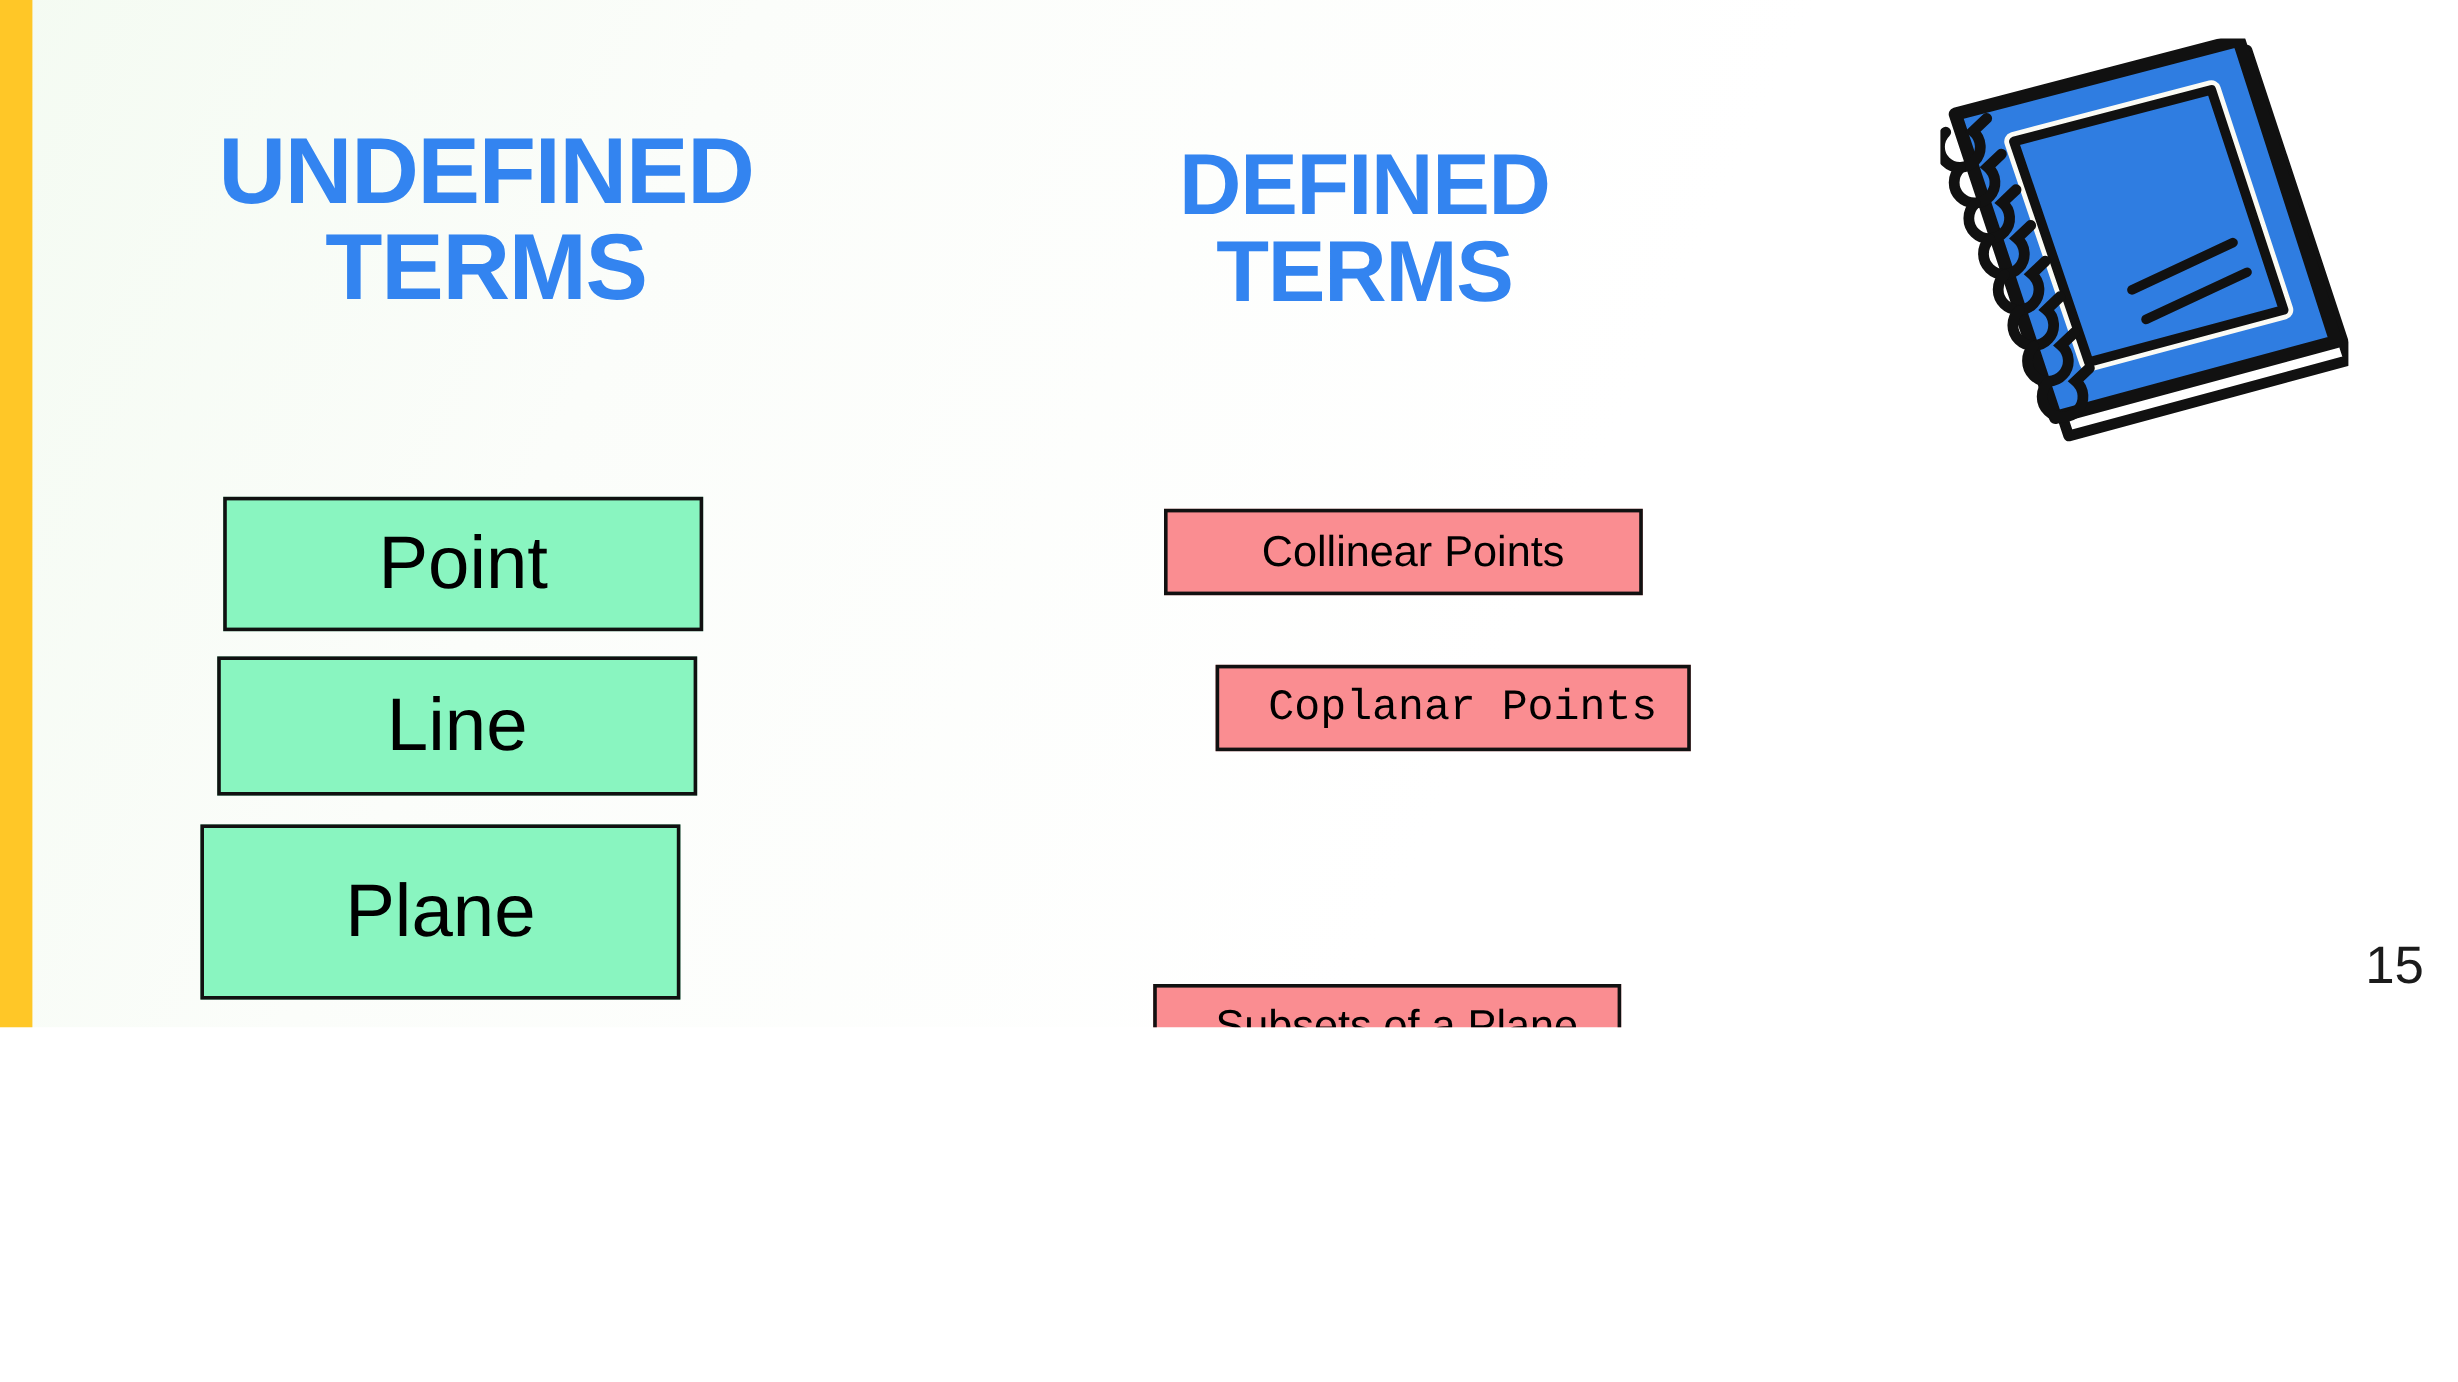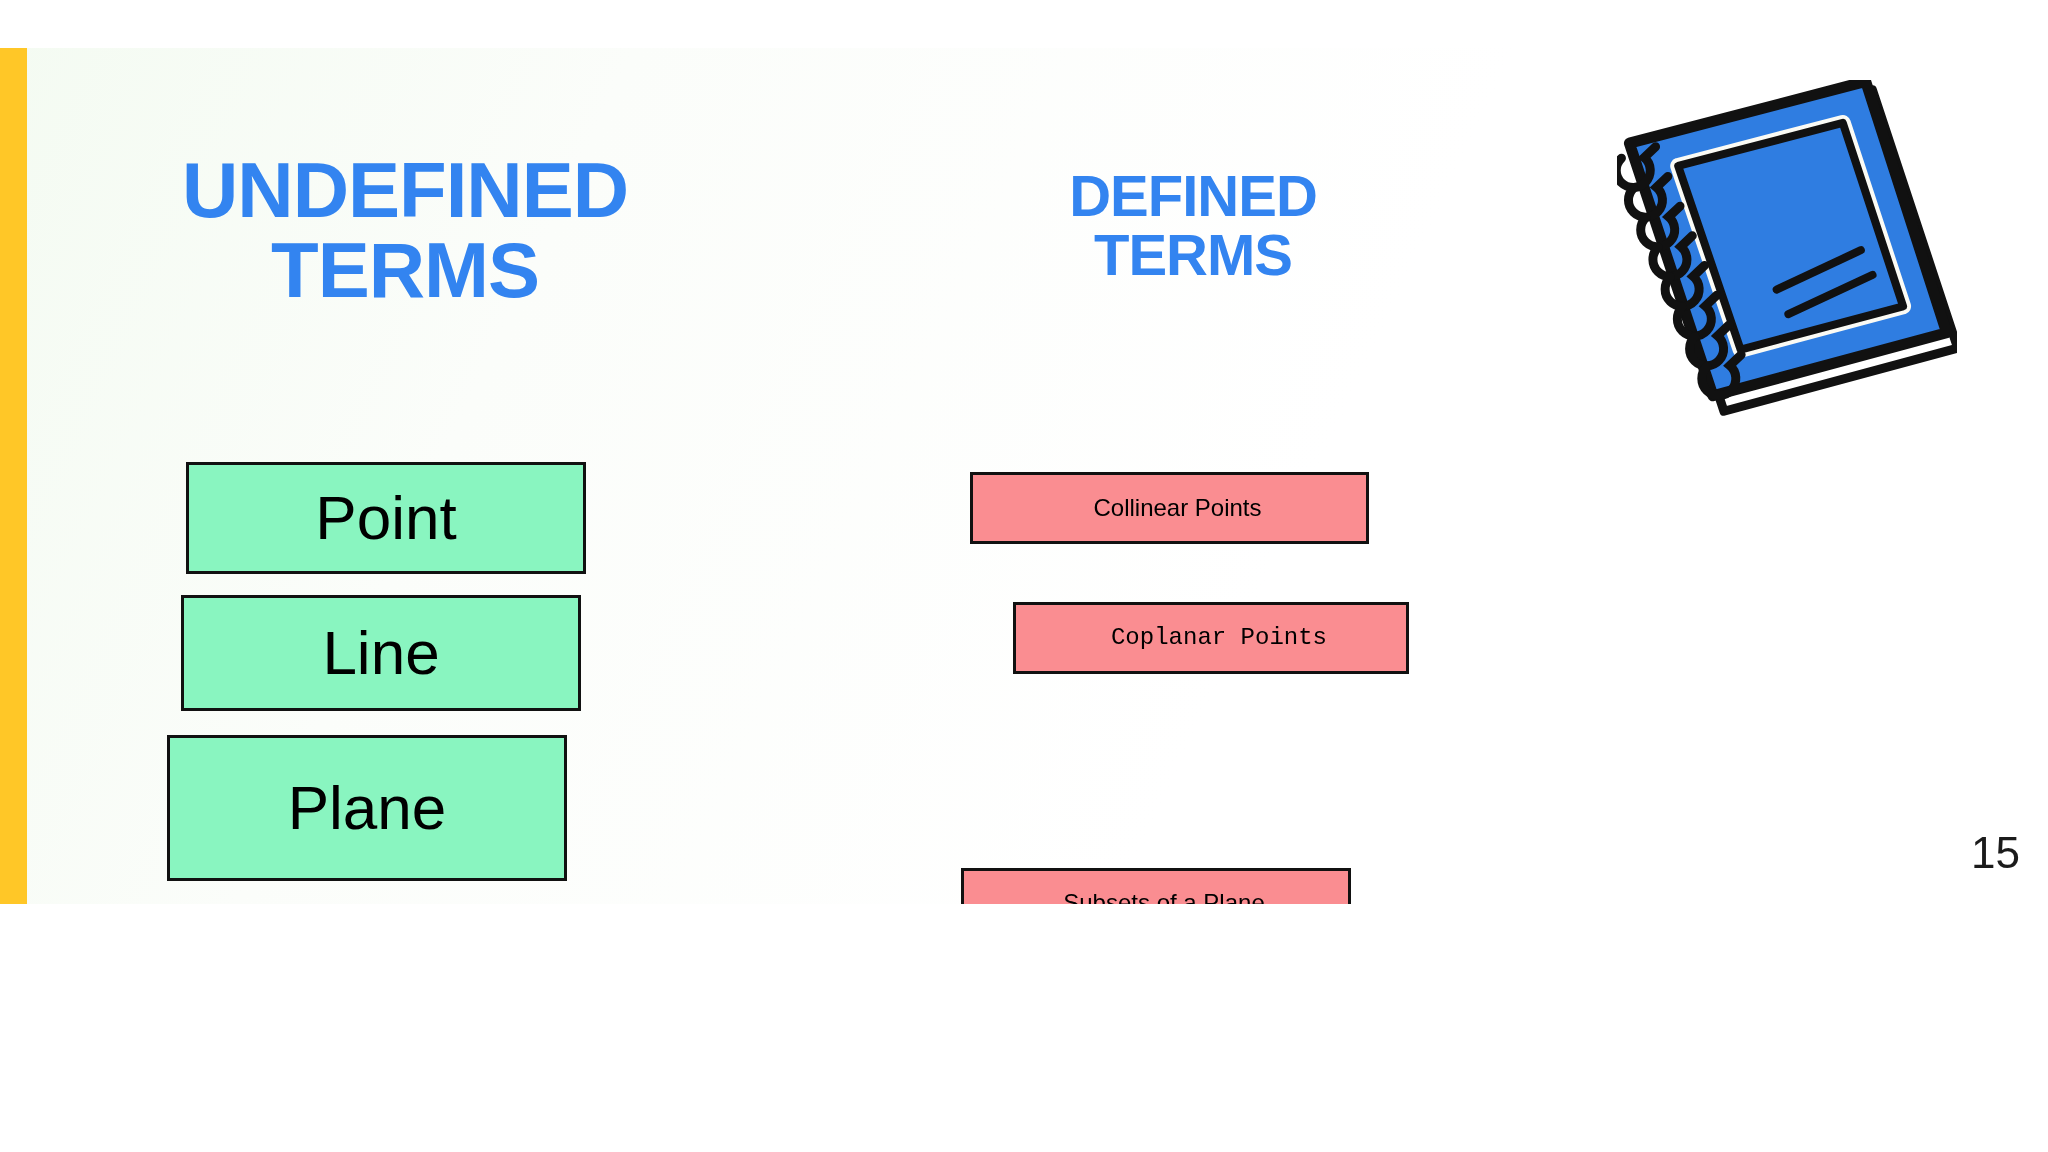--- a/index.html
+++ b/index.html
@@ -12,21 +12,20 @@
     overflow: hidden;
     font-family: "Liberation Sans", sans-serif;
   }
 
   .slide {
     position: relative;
     width: 2048px;
     height: 856px;
     background: linear-gradient(115deg, #f4fbf2 0%, #fbfdfa 26%, #ffffff 62%, #ffffff 100%);
     overflow: hidden;
-    margin-top: 48px;
   }
 
   
   .accent-bar {
     position: absolute;
     left: 0;
     top: 0;
     width: 27px;
     height: 1152px;
     background: #ffc727;
@@ -42,45 +41,45 @@
     letter-spacing: -1px;
     white-space: pre-line;
   }
   .heading-undefined {
     left: 60px;
     top: 103px;
     width: 690px;
     font-size: 78px;
   }
   .heading-defined {
-    left: 928px;
+    left: 872px;
     top: 118px;
     width: 530px;
-    font-size: 58px;
+    font-size: 72px;
   }
 
   
   .term-box {
     position: absolute;
     box-sizing: border-box;
     border: 3px solid #111111;
     display: flex;
     align-items: center;
     justify-content: center;
     text-align: center;
     color: #000000;
     line-height: 1.18;
   }
   .term-box.green {
     background: #89f5c0;
     font-size: 62px;
   }
   .term-box.pink {
     background: #fa8d91;
-    font-size: 24px;
+    font-size: 36px;
     padding-left: 16px;
   }
 
   
   #box-point { left: 186px; top: 414px;  width: 400px; height: 112px; }
   #box-line  { left: 181px; top: 547px;  width: 400px; height: 116px; }
   #box-plane { left: 167px; top: 687px;  width: 400px; height: 146px; }
 
   
   #box-collinear    { left: 970px; top: 424px; width: 399px; height: 72px; }

